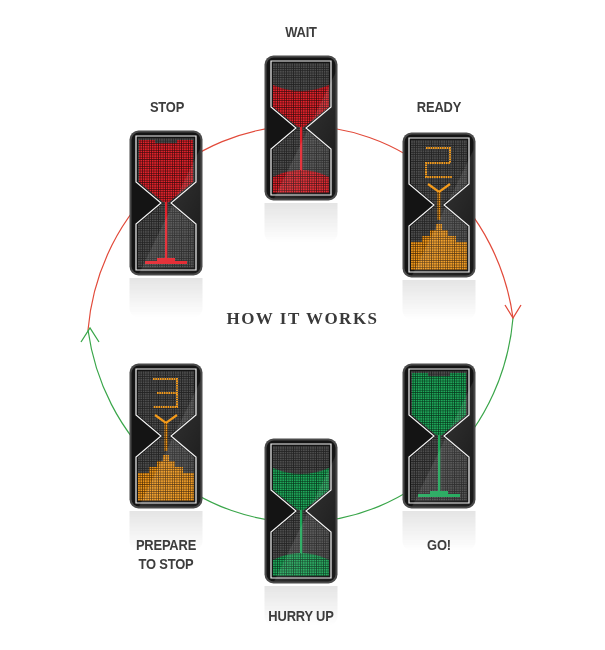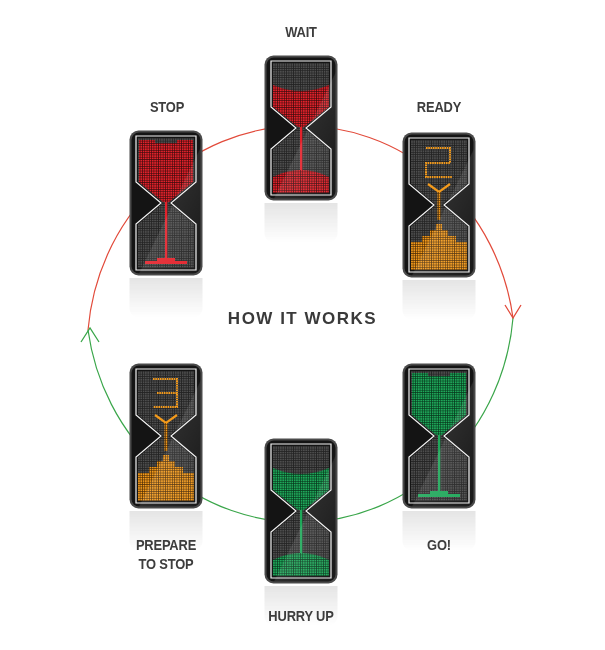--- a/index.html
+++ b/index.html
@@ -2,21 +2,21 @@
 <html><head>
 <meta charset="utf-8">
 <style>
   html, body { margin: 0; padding: 0; background: #ffffff; }
   body { width: 605px; height: 650px; position: relative; overflow: hidden; }
   .stage { position: absolute; left: 0; top: 0; width: 605px; height: 650px; }
   .ring { position: absolute; left: 0; top: 0; width: 605px; height: 650px; }
   .center-title {
     position: absolute; left: 0; width: 605px; top: 309px;
     text-align: center;
-    font-family: Liberation Sans, sans-serif;
+    font-family: Liberation Serif, serif;
     font-weight: bold; font-size: 17px; letter-spacing: 1.5px;
     color: #3a3a3a;
   }
   .device { position: absolute; width: 74px; height: 146px; }
   .device svg { display: block; }
   .reflection {
     position: absolute; left: 0; top: 148px; width: 74px; height: 40px;
     opacity: 0.22; transform: scaleY(-1); overflow: hidden;
     -webkit-mask-image: linear-gradient(to top, rgba(0,0,0,1), rgba(0,0,0,0));
     mask-image: linear-gradient(to top, rgba(0,0,0,1), rgba(0,0,0,0));

